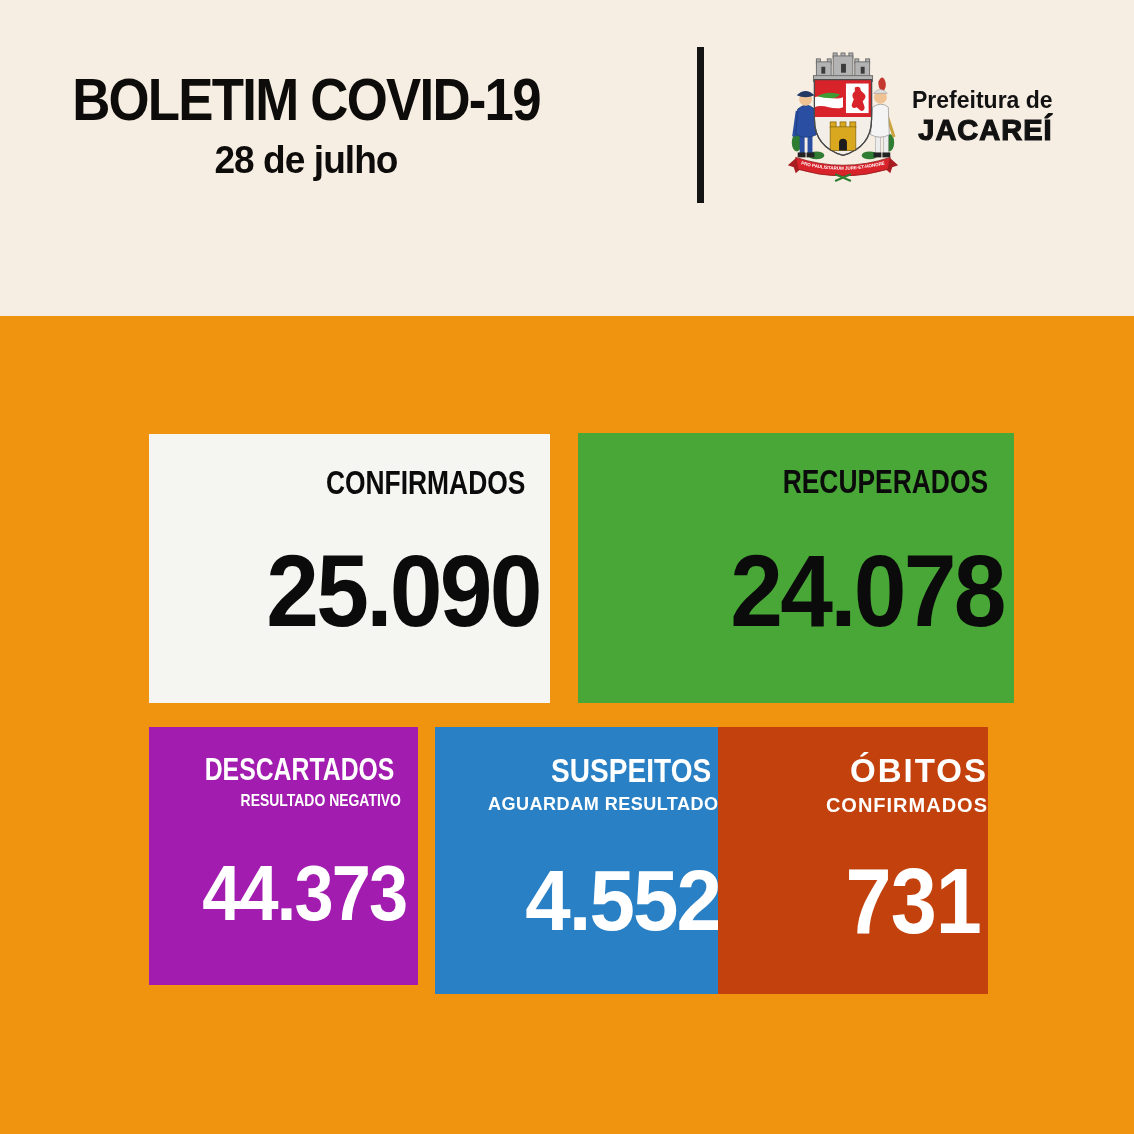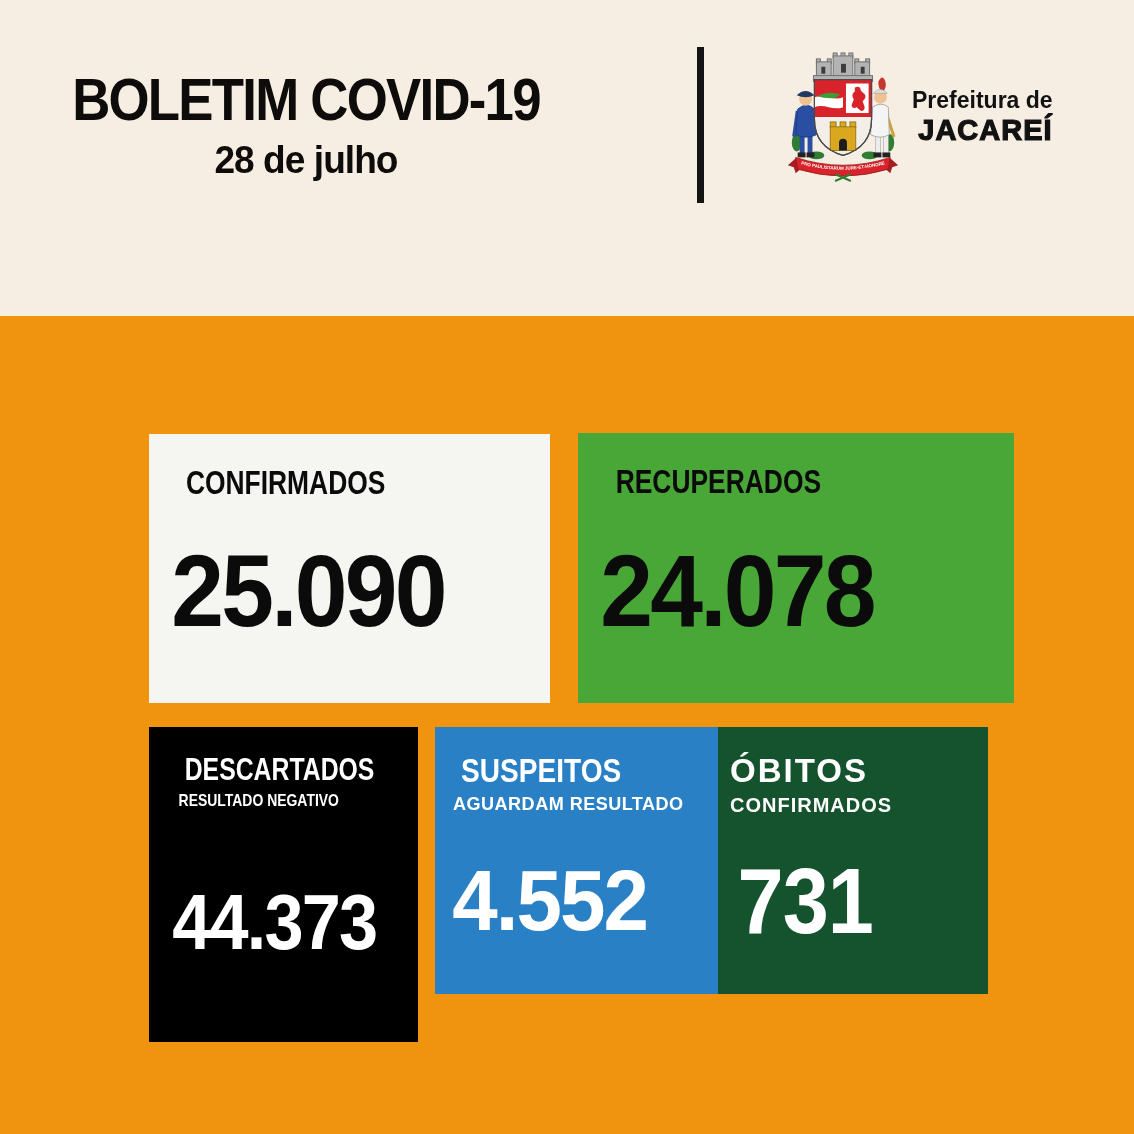--- a/index.html
+++ b/index.html
@@ -34,37 +34,37 @@
   }
   .crest{width:122px;height:130px;display:block;}
   .org{margin-left:8px;color:#121212;}
   .org-top{font-size:23px;font-weight:bold;line-height:1;letter-spacing:0px;}
   .org-name{
     font-size:29px;font-weight:bold;line-height:1;margin-top:4px;letter-spacing:1px;text-align:right;
     -webkit-text-stroke:1.2px #121212;
   }
   
   .card{
-    position:absolute;display:flex;flex-direction:column;align-items:flex-start;padding-left:12px;
+    position:absolute;display:flex;flex-direction:column;align-items:flex-end;padding-left:12px;
   }
   .card-label{
     font-weight:bold;line-height:1;white-space:nowrap;transform-origin:50% 50%;
   }
   .card-sub{
     font-weight:bold;line-height:1;white-space:nowrap;transform-origin:50% 50%;
   }
   .card-value{
     flex:1;display:flex;align-items:center;font-weight:bold;line-height:1;
     white-space:nowrap;transform-origin:50% 50%;
   }
   .c-confirmados{left:149px;top:434px;width:401px;height:269px;background:#f5f5f2;color:#0b0b0b;}
   .c-recuperados{left:578px;top:433px;width:436px;height:270px;background:#48a736;color:#0b0b0b;}
-  .c-descartados{left:149px;top:727px;width:269px;height:315px;background:#000000;color:#ffffff;}
+  .c-descartados{left:149px;top:727px;width:269px;height:258px;background:#a21caf;color:#ffffff;}
   .c-suspeitos{left:435px;top:727px;width:290px;height:267px;background:#2a80c4;color:#ffffff;}
-  .c-obitos{left:718px;top:727px;width:270px;height:267px;background:#14532d;color:#ffffff;}
+  .c-obitos{left:718px;top:727px;width:270px;height:267px;background:#c2410c;color:#ffffff;}
 
   .c-confirmados .card-label,.c-recuperados .card-label{
     margin-top:32px;font-size:33px;transform:scaleX(.8);
   }
   .c-confirmados .card-value,.c-recuperados .card-value{
     font-size:102px;letter-spacing:-3px;margin-bottom:20px;transform:scaleX(.93);
   }
   .c-descartados .card-label{margin-top:27px;font-size:31px;transform:scaleX(.8);}
   .c-descartados .card-sub{margin-top:7px;font-size:17px;transform:scaleX(.82);}
   .c-descartados .card-value{font-size:78px;letter-spacing:-2px;margin-bottom:8px;transform:scaleX(.9);}

